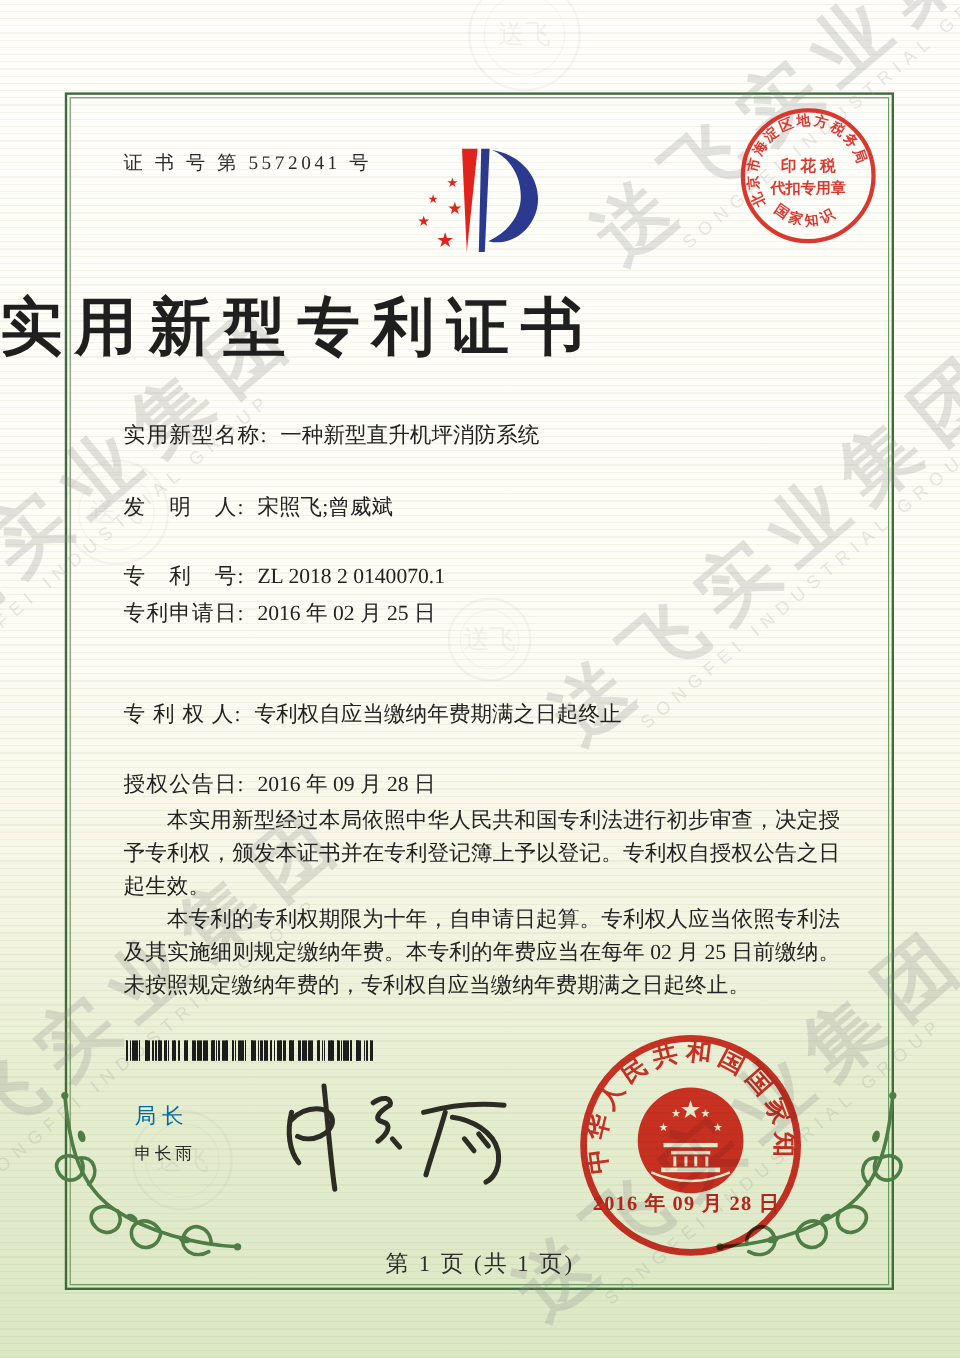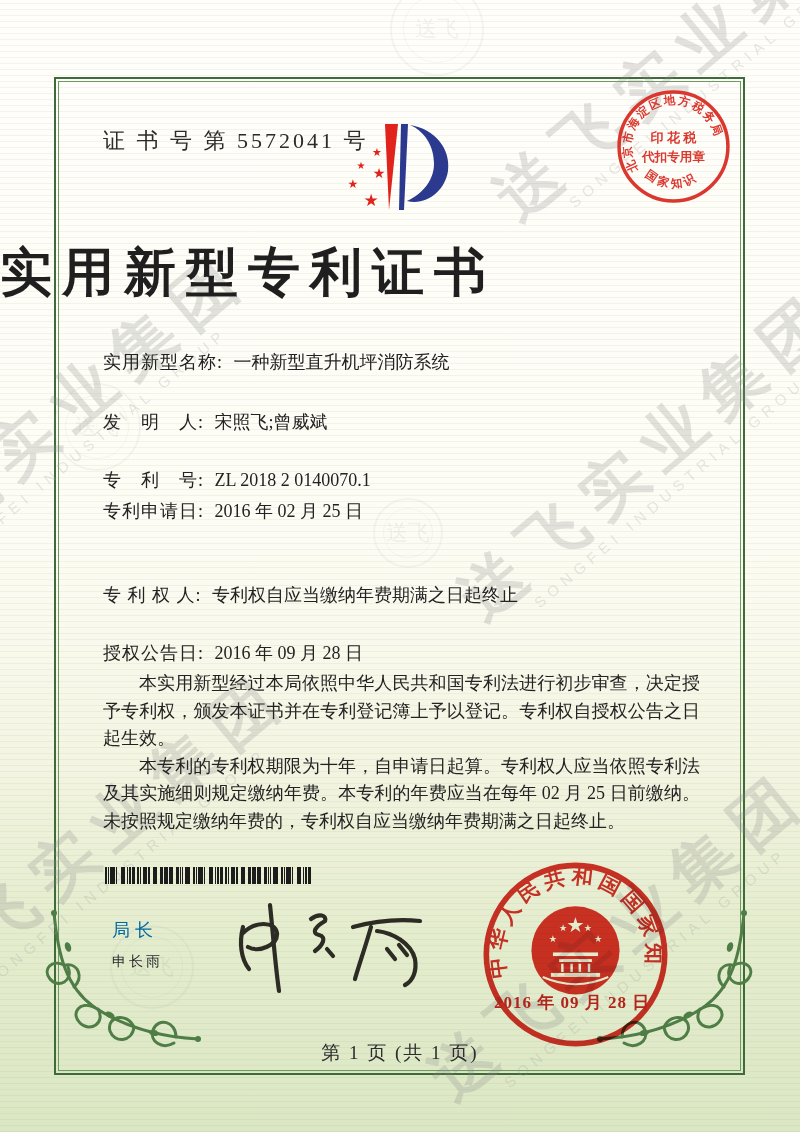--- a/index.html
+++ b/index.html
@@ -23,21 +23,21 @@
   
   .wm-strip{z-index:2;transform:rotate(-40deg);opacity:0.24;text-align:center;pointer-events:none;white-space:nowrap;}
   .wm-cn{font-size:64px;font-weight:600;letter-spacing:14px;color:#8a8a8a;line-height:1.05;}
   .wm-en{font-size:15px;letter-spacing:6px;color:#9b9b9b;font-family:"Liberation Sans","DejaVu Sans",sans-serif;}
   .wm-emblem{z-index:2;border:2px solid #9a9a9a;border-radius:50%;opacity:0.09;pointer-events:none;
     display:flex;align-items:center;justify-content:center;}
   .wm-emblem .inner{border:1px solid #9a9a9a;border-radius:50%;width:74%;height:74%;
     display:flex;align-items:center;justify-content:center;font-size:22px;color:#777;}
   
   .content{z-index:4;}
-  .cert-no{left:103px;top:126px;font-size:22px;letter-spacing:3px;color:#2b2b2b;}
+  .cert-no{left:103px;top:126px;font-size:16px;letter-spacing:3px;color:#2b2b2b;}
   .title{left:0;top:238px;width:100%;text-align:left;font-size:52px;font-weight:700;
     letter-spacing:10px;color:#1f1f1f;}
   .field{left:103px;font-size:18px;color:#222;white-space:nowrap;}
   .field .lab{letter-spacing:1px;}
   .field .val{margin-left:6px;}
   .paras{left:103px;top:670px;width:597px;font-size:18px;line-height:27.5px;color:#232323;
     text-align:justify;}
   .paras p{margin:0;text-indent:2em;}
   .barcode{left:105px;top:867px;width:206px;height:17px;
     background:

